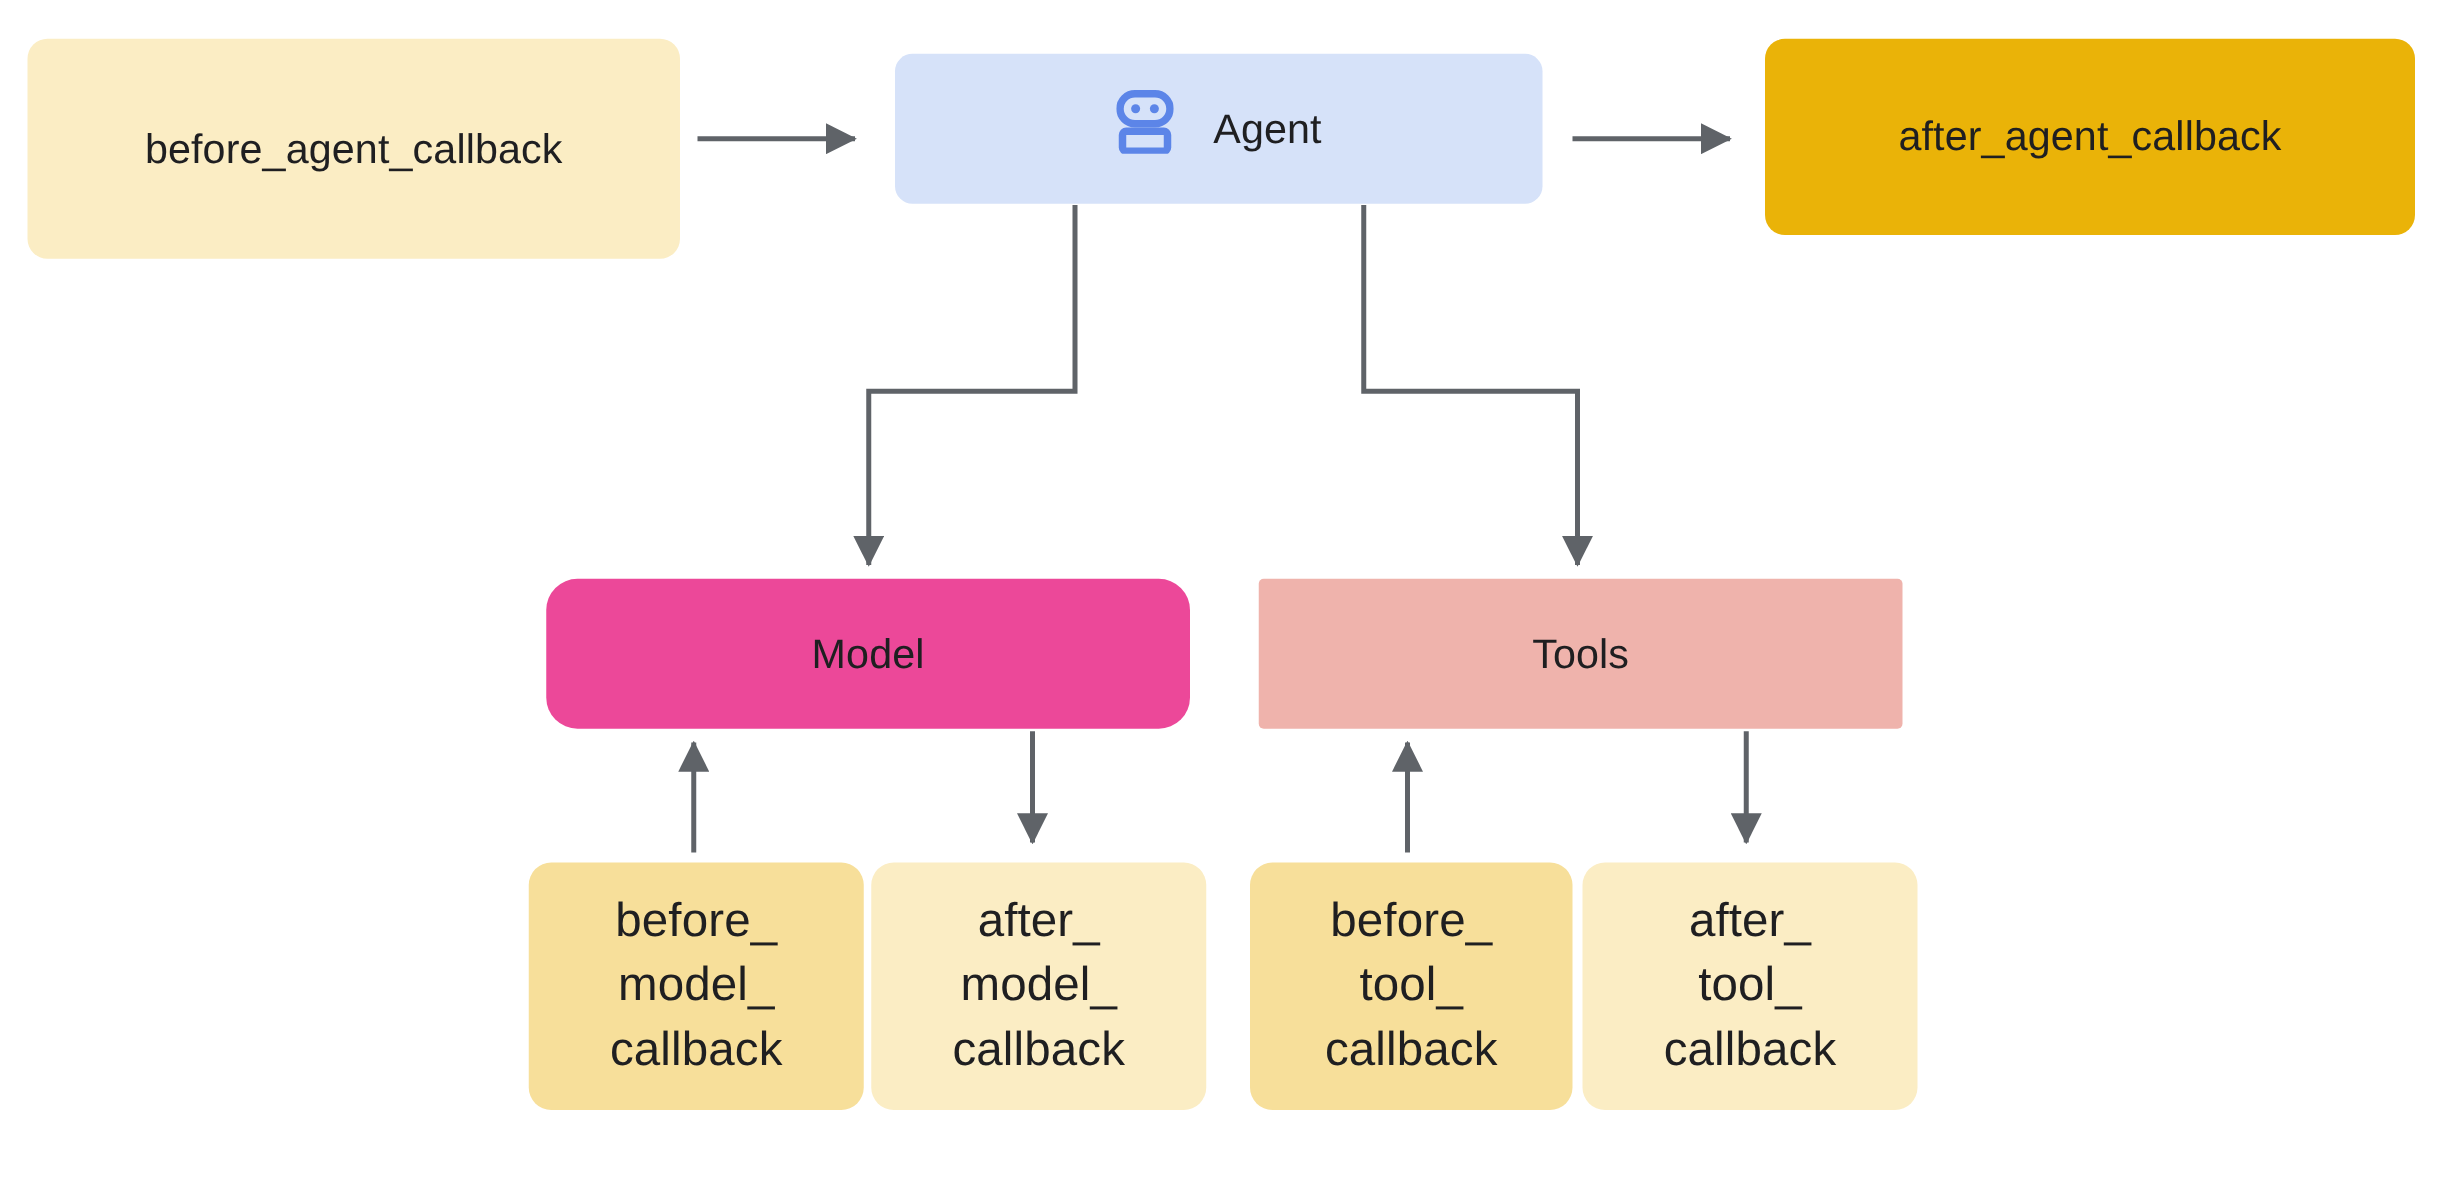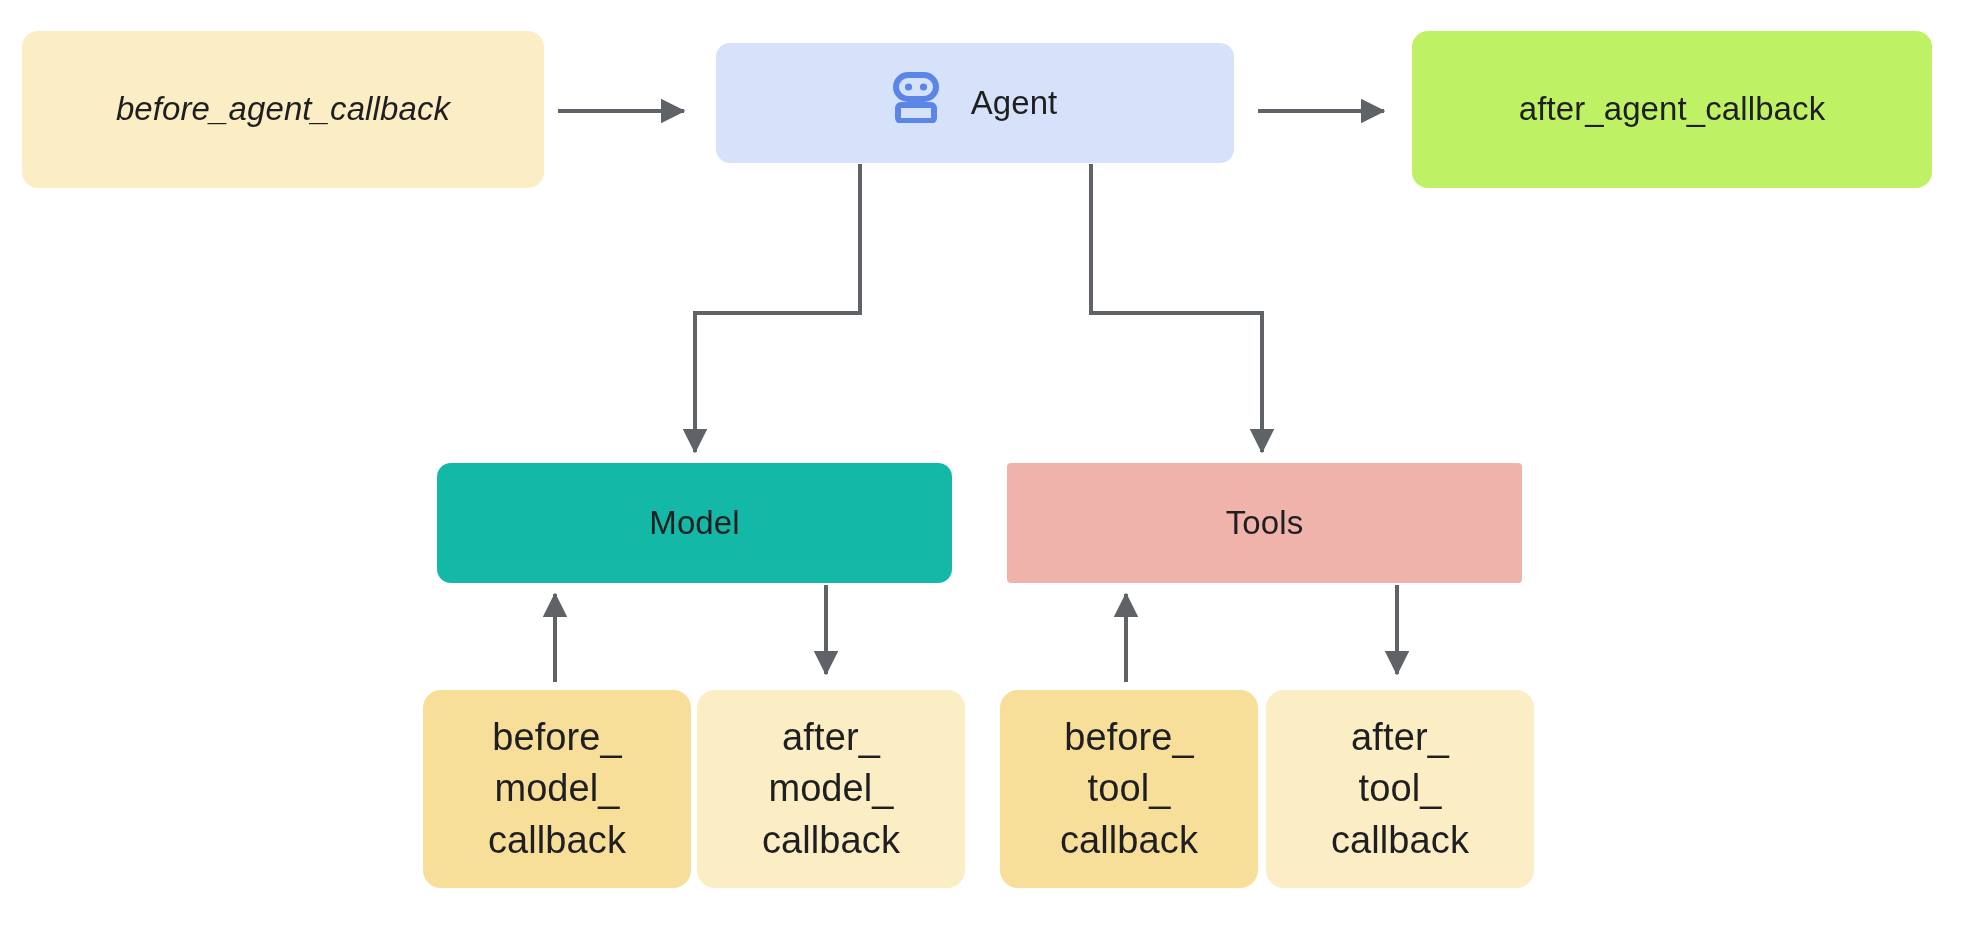--- a/index.html
+++ b/index.html
@@ -39,23 +39,22 @@
     text-align: center;
     line-height: 1.35;
     letter-spacing: 0.1px;
   }
   .node-lg { font-size: 33px; }
   .node-md { font-size: 33px; }
   .node-sm { font-size: 38px; }
 
   
   #n-before-agent {
-    left: 22px; top: 31px; width: 522px; height: 157px;
+    left: 22px; top: 31px; width: 522px; height: 176px;
     border-radius: 16px;
-    font-style: italic;
   }
   #n-agent {
     left: 716px; top: 43px; width: 518px; height: 120px;
     border-radius: 14px;
     gap: 32px;
   }
   #n-after-agent {
     left: 1412px; top: 31px; width: 520px; height: 157px;
     border-radius: 16px;
   }
@@ -132,25 +131,25 @@
       <svg width="46" height="52" viewBox="0 0 46 52" fill="none" aria-hidden="true">
         <rect x="3" y="4" width="40" height="24" rx="12" fill="none" stroke="#5C85E8" stroke-width="6"></rect>
         <circle cx="15.5" cy="16" r="3.6" fill="#5C85E8"></circle>
         <circle cx="30.5" cy="16" r="3.6" fill="#5C85E8"></circle>
         <rect x="5" y="34" width="36" height="16" rx="3" fill="none" stroke="#5C85E8" stroke-width="6"></rect>
       </svg>
     </span>
     <span class="agent-label">Agent</span>
   </div>
 
-  <div class="node node-lg" id="n-after-agent" style="background: #bef264; align-items: center;">
+  <div class="node node-lg" id="n-after-agent" style="background: #eab308; align-items: center;">
     <span>after_agent_callback</span>
   </div>
 
-  <div class="node node-md" id="n-model" style="background: #14b8a6;">
+  <div class="node node-md" id="n-model" style="background: #ec4899; border-radius: 25px;">
     <span>Model</span>
   </div>
 
   <div class="node node-md" id="n-tools" style="background: rgb(239, 179, 172);">
     <span>Tools</span>
   </div>
 
   <div class="node node-sm" id="n-before-model" style="background: rgb(247, 223, 154);">
     <span class="multiline">before_
 model_

